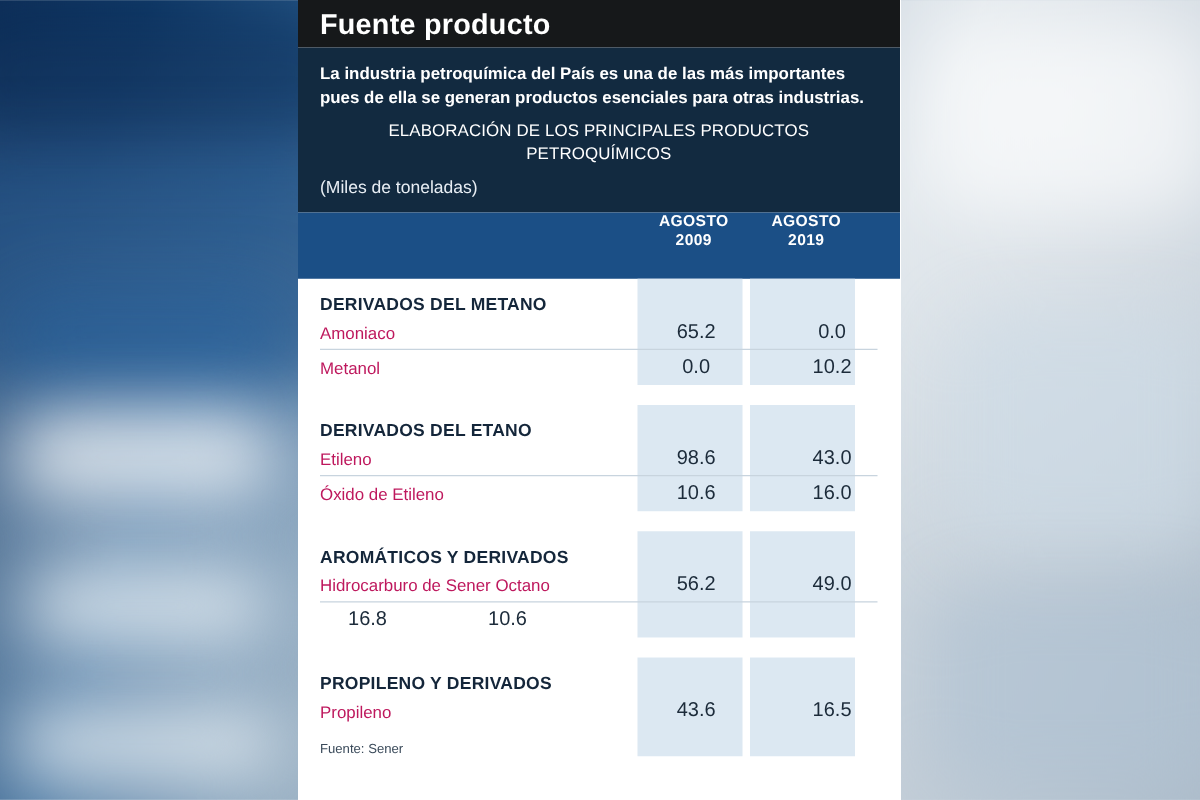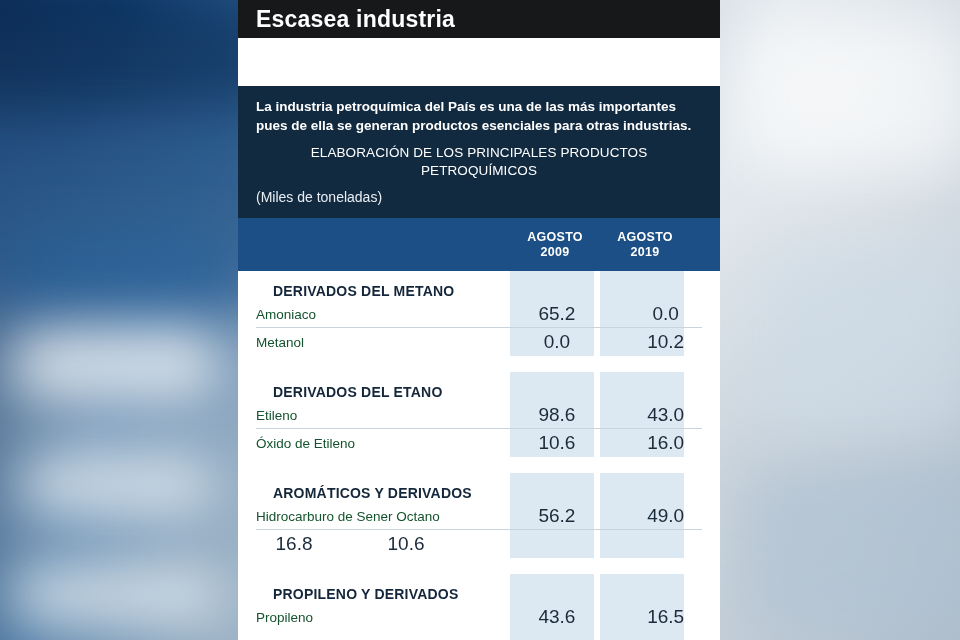--- a/index.html
+++ b/index.html
@@ -63,21 +63,20 @@
     margin: 0;
     color: #ffffff;
     font-size: 23px;
     font-weight: bold;
     letter-spacing: 0.2px;
   }
   .hdr-body {
     background: #122a40;
     color: #ffffff;
     padding: 11px 18px 13px 18px;
-    margin-top: 48px;
   }
   .hdr-lead {
     font-size: 13.5px;
     font-weight: bold;
     line-height: 19px;
     margin: 0 0 9px 0;
     max-width: 455px;
   }
   .hdr-sub {
     font-size: 13.5px;
@@ -93,21 +92,21 @@
     margin-top: 9px;
     color: #e8eef4;
   }
 
   
   .col-head {
     background: #1b4f86;
     color: #ffffff;
     height: 53px;
     display: flex;
-    align-items: center;
+    align-items: flex-start;
     font-weight: bold;
     font-size: 12.5px;
   }
   .col-head .c-name { width: 272px; }
   .col-head .c-val  {
     width: 90px;
     text-align: center;
     line-height: 15px;
     letter-spacing: 0.3px;
   }
@@ -123,40 +122,40 @@
     pointer-events: none;
   }
   .band.b1 { left: 272px; width: 84px; }
   .band.b2 { left: 362px; width: 84px; }
 
   .grp { position: relative; }
   .grp-title {
     font-size: 14px;
     font-weight: bold;
     color: #14263a;
-    padding: 12px 0 1px 35px;
+    padding: 12px 0 1px 18px;
     letter-spacing: 0.2px;
   }
   .row {
     display: flex;
     align-items: center;
     position: relative;
     height: 28px;
   }
   .row .r-name {
     width: 272px;
     padding-left: 18px;
     box-sizing: border-box;
     font-size: 13.5px;
-    color: #14532d;
+    color: #be185d;
   }
   .row .r-val {
     width: 112px;
     text-align: center;
-    font-size: 19px;
+    font-size: 16px;
     color: #1c2b3a;
   }
   .row .r-tail { flex: 1 1 auto; }
   .row.sep::after {
     content: "";
     position: absolute;
     left: 18px;
     right: 18px;
     bottom: 0;
     height: 1px;
@@ -181,21 +180,21 @@
   <div class="smudge s4"></div>
   <div class="smudge s5"></div>
   <div class="smudge s6"></div>
   <div class="smudge s7"></div>
   <div class="smudge s8"></div>
 </div>
 
 <div id="card">
 
   <div class="hdr-title-bar">
-    <h1>Escasea industria</h1>
+    <h1>Fuente producto</h1>
   </div>
 
   <div class="hdr-body">
     <p class="hdr-lead">La industria petroquímica del País es una de las más importantes pues de ella se generan productos esenciales para otras industrias.</p>
     <p class="hdr-sub">ELABORACIÓN DE LOS PRINCIPALES PRODUCTOS PETROQUÍMICOS</p>
     <div class="hdr-units">(Miles de toneladas)</div>
   </div>
 
   <div class="col-head">
     <div class="c-name"></div>

